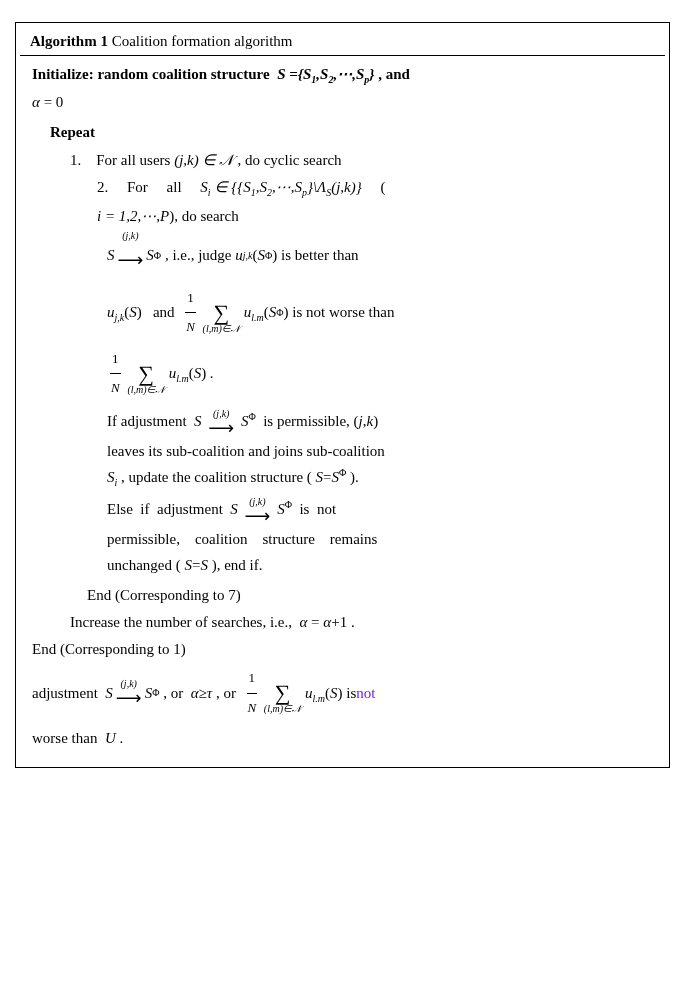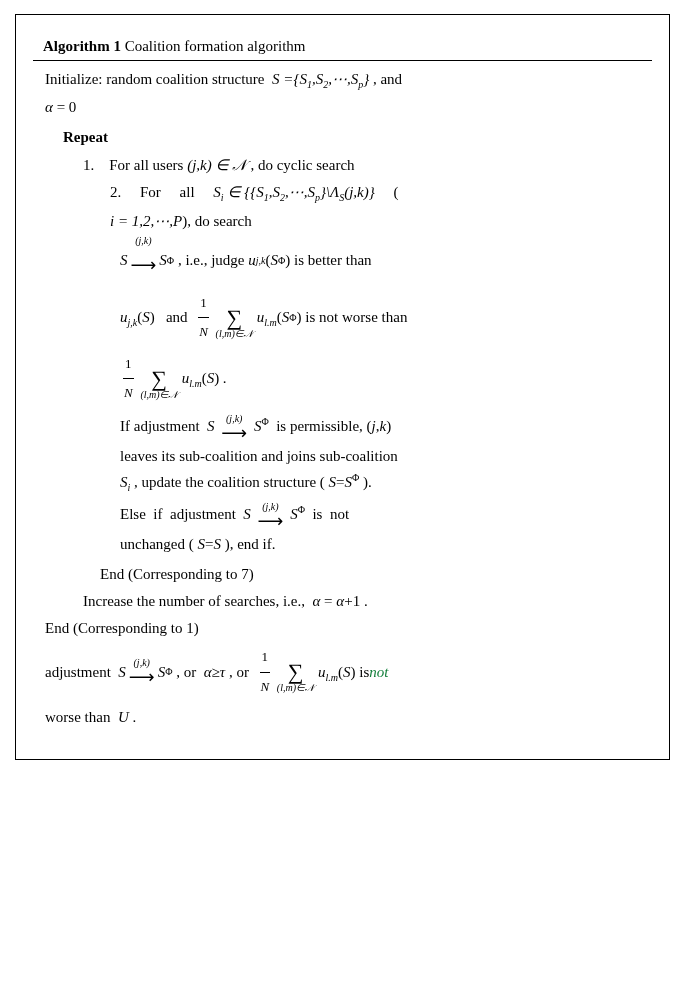--- a/index.html
+++ b/index.html
@@ -13,42 +13,43 @@
       font-family: "Times New Roman", Times, serif;
       font-size: 15px;
       color: #000;
       width: 685px;
       min-height: 981px;
       padding: 10px;
     }
 
     .algorithm-box {
       border: 1.5px solid #000;
-      padding: 17px;
+      padding: 4px;
       width: 655px;
-      margin: 4px auto;
+      margin: 12px auto;
     }
 
     .algorithm-header {
       border-bottom: 1.5px solid #000;
       padding: 6px 10px 5px 10px;
       font-size: 15px;
     }
 
     .algorithm-header .algo-label {
       font-weight: bold;
     }
 
     .algorithm-body {
       padding: 6px 12px 10px 12px;
       line-height: 1.6;
     }
 
     .init-line {
       margin-bottom: 2px;
+      font-weight: bold;
     }
 
     .alpha-line {
       margin-bottom: 6px;
     }
 
     .repeat-label {
       font-weight: bold;
       font-size: 15px;
       margin-bottom: 4px;
@@ -74,22 +75,21 @@
     .math {
       font-style: italic;
       font-family: "Times New Roman", Times, serif;
     }
 
     .bold {
       font-weight: bold;
     }
 
     .blue {
-      color: #15803d;
-      font-style: italic;
+      color: #6d28d9;
     }
 
     .fraction {
       display: inline-flex;
       flex-direction: column;
       align-items: center;
       vertical-align: middle;
       margin: 0 2px;
       font-size: 13px;
     }
@@ -254,20 +254,23 @@
     </div>
 
     <div class="indent-3 paragraph-block">
       <div style="margin-bottom:2px;">
         Else &nbsp;if &nbsp;adjustment &nbsp;<i>S</i>
         <span class="arrow-label" style="display:inline-flex; flex-direction:column; align-items:center; vertical-align:middle;">
           <span style="font-size:10px; font-style:italic; line-height:1;"><i>(j,k)</i></span>
           <span style="font-size:18px; margin:0 1px; line-height:1;">⟶</span>
         </span>
         <i>S</i><sup class="small">Φ</sup>&nbsp; is &nbsp;not
+      </div>
+      <div style="margin-bottom:2px;">
+        permissible, &nbsp;&nbsp; coalition &nbsp;&nbsp; structure &nbsp;&nbsp; remains
       </div>
       <div>
         unchanged ( <i>S</i>=<i>S</i> ), end if.
       </div>
     </div>
 
     <div class="end-corresponding">
       End (Corresponding to 7)
     </div>
 

